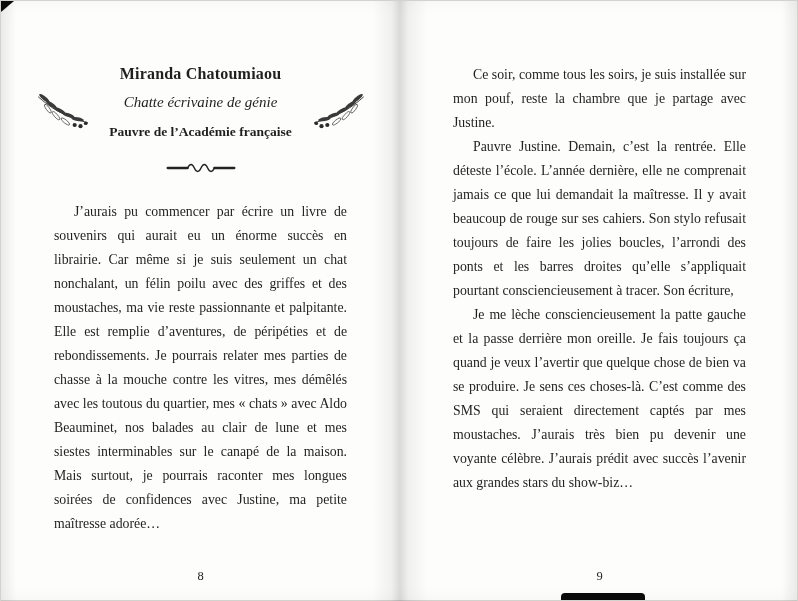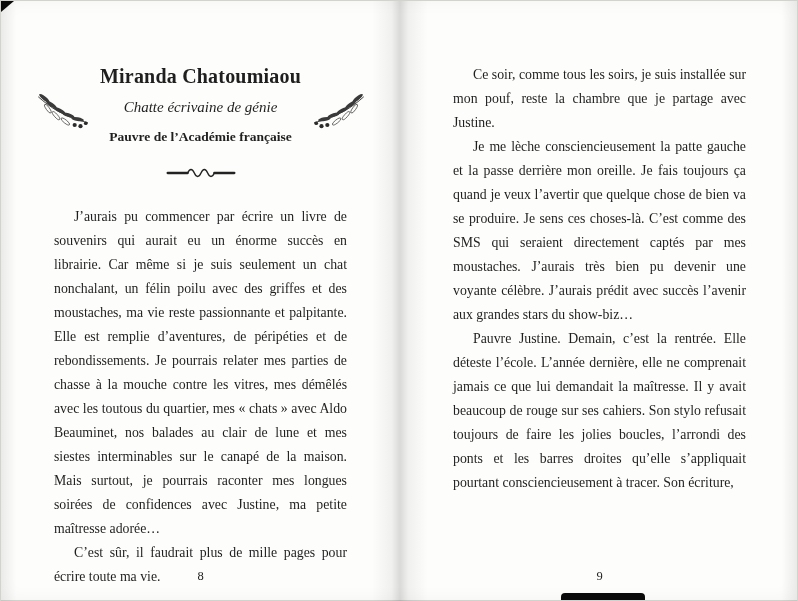--- a/index.html
+++ b/index.html
@@ -32,21 +32,21 @@
     pointer-events: none;
   }
   .edge-right {
     position: absolute; top: 0; right: 0; width: 16px; height: 601px;
     background: linear-gradient(270deg, rgba(0,0,0,0.06), rgba(0,0,0,0));
     pointer-events: none;
   }
 
   
   .header { position: relative; width: 340px; margin: 64px auto 0; text-align: center; }
-  .title { font-size: 20px; font-weight: 700; letter-spacing: 0.2px; }
+  .title { font-size: 16px; font-weight: 700; letter-spacing: 0.2px; }
   .subtitle { font-style: italic; font-size: 15px; margin-top: 11px; }
   .affiliation { font-weight: 700; font-size: 13.5px; margin-top: 13px; }
 
   .branch { position: absolute; top: 26px; width: 56px; height: 40px; }
   .branch-left  { left: 4px; }
   .branch-right { right: 4px; transform: scaleX(-1); }
 
   .divider { display: block; margin: 22px auto 0; width: 70px; height: 12px; }
 
   
@@ -128,31 +128,30 @@
 
       <svg class="divider" viewBox="0 0 84 14" aria-hidden="true">
         <path d="M2,7 H26" stroke="#222" stroke-width="2.8" stroke-linecap="round" fill="none"></path>
         <path d="M26,7 c2.5,-5.5 5.5,-5.5 8,0 c2.5,5.5 5.5,5.5 8,0 c2.5,-5.5 5.5,-5.5 8,0 c2.5,5.5 5.5,5.5 8,0" stroke="#222" stroke-width="1.7" fill="none"></path>
         <path d="M58,7 H82" stroke="#222" stroke-width="2.8" stroke-linecap="round" fill="none"></path>
       </svg>
     </div>
 
     <div class="body-text">
       <p>J’aurais pu commencer par écrire un livre de souvenirs qui aurait eu un énorme succès en librairie. Car même si je suis seulement un chat nonchalant, un félin poilu avec des griffes et des moustaches, ma vie reste passionnante et palpitante. Elle est remplie d’aventures, de péripéties et de rebondissements. Je pourrais relater mes parties de chasse à la mouche contre les vitres, mes démêlés avec les toutous du quartier, mes «&nbsp;chats&nbsp;» avec Aldo Beauminet, nos balades au clair de lune et mes siestes interminables sur le canapé de la maison. Mais surtout, je pourrais raconter mes longues soirées de confidences avec Justine, ma petite maîtresse adorée…</p>
-      <p>C’est sûr, il faudrait plus de mille pages pour écrire toute ma vie.</p>
     </div>
 
     <div class="page-number">8</div>
   </div>
 
   <div class="page page-right">
     <div class="body-text">
       <p>Ce soir, comme tous les soirs, je suis installée sur mon pouf, reste la chambre que je partage avec Justine.</p>
+      <p>Pauvre Justine. Demain, c’est la rentrée. Elle déteste l’école. L’année dernière, elle ne comprenait jamais ce que lui demandait la maîtresse. Il y avait beaucoup de rouge sur ses cahiers. Son stylo refusait toujours de faire les jolies boucles, l’arrondi des ponts et les barres droites qu’elle s’appliquait pourtant consciencieusement à tracer. Son écriture,</p>
       <p>Je me lèche consciencieusement la patte gauche et la passe derrière mon oreille. Je fais toujours ça quand je veux l’avertir que quelque chose de bien va se produire. Je sens ces choses-là. C’est comme des SMS qui seraient directement captés par mes moustaches. J’aurais très bien pu devenir une voyante célèbre. J’aurais prédit avec succès l’avenir aux grandes stars du show-biz…</p>
-      <p>Pauvre Justine. Demain, c’est la rentrée. Elle déteste l’école. L’année dernière, elle ne comprenait jamais ce que lui demandait la maîtresse. Il y avait beaucoup de rouge sur ses cahiers. Son stylo refusait toujours de faire les jolies boucles, l’arrondi des ponts et les barres droites qu’elle s’appliquait pourtant consciencieusement à tracer. Son écriture,</p>
     </div>
 
     <div class="page-number">9</div>
   </div>
 
   <div class="gutter"></div>
   <div class="edge-left"></div>
   <div class="edge-right"></div>
   <div class="artifact-corner"></div>
   <div class="artifact-bottom"></div>

